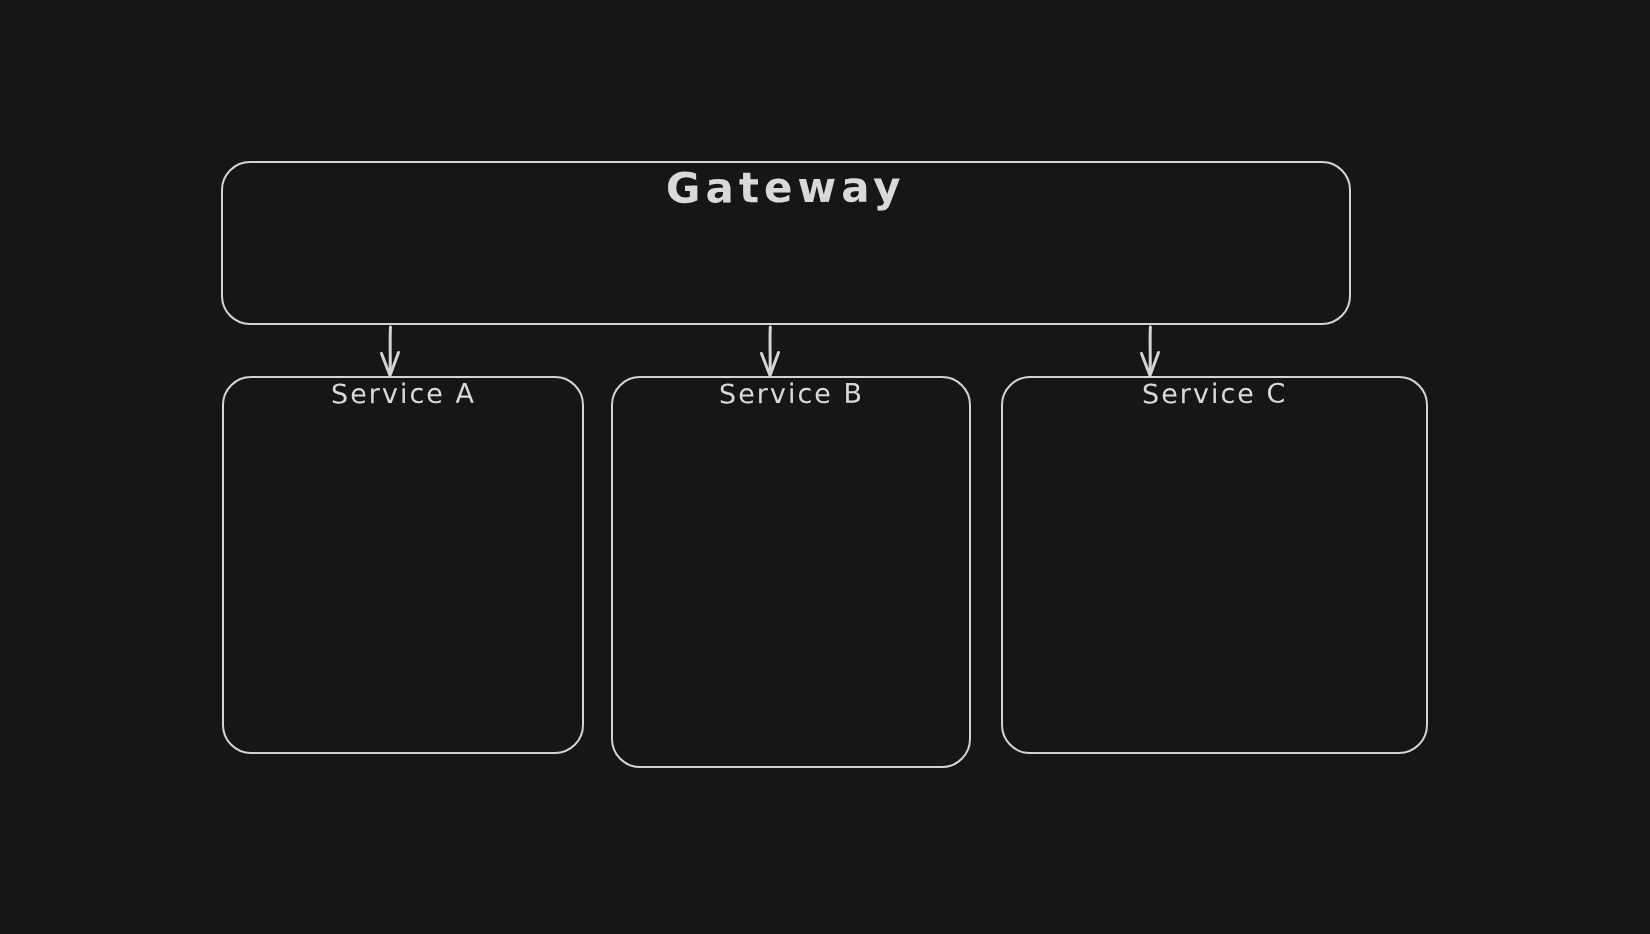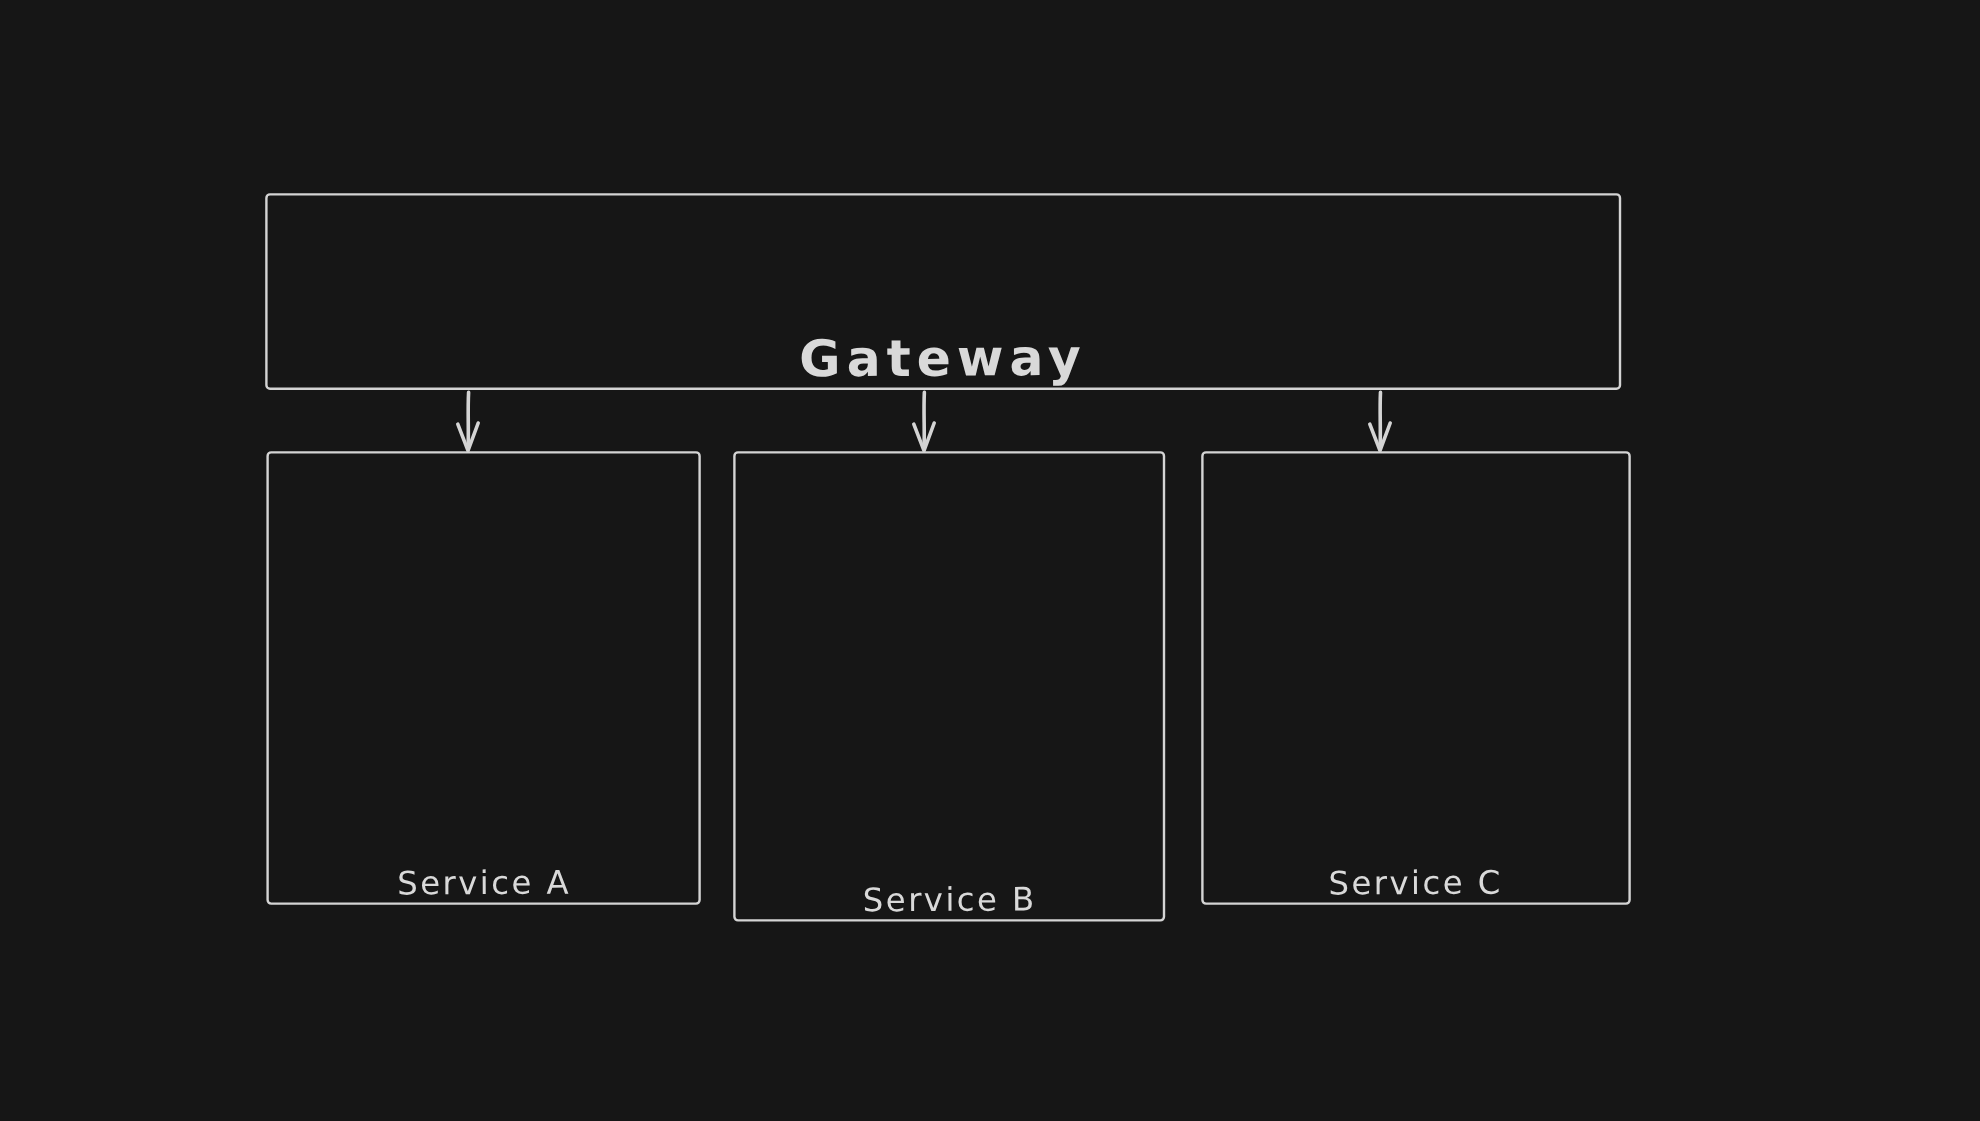--- a/index.html
+++ b/index.html
@@ -15,24 +15,24 @@
     font-family: "DejaVu Sans", sans-serif;
   }
   .canvas {
     position: absolute;
     inset: 0;
   }
   .node {
     position: absolute;
     box-sizing: border-box;
     border: 2.5px solid #d4d4d4;
-    border-radius: 4px;
+    border-radius: 29px;
     background: transparent;
     display: flex;
-    align-items: flex-end;
+    align-items: flex-start;
     justify-content: center;
   }
   .node-label {
     color: #d9d9d9;
     letter-spacing: 2px;
     white-space: nowrap;
     transform: rotate(-0.3deg);
   }
   #node-gateway {
     left: 221px; top: 161px; width: 1130px; height: 164px;
@@ -42,21 +42,21 @@
     font-weight: bold;
     letter-spacing: 5px;
   }
   #node-service-a {
     left: 222px; top: 376px; width: 362px; height: 378px;
   }
   #node-service-b {
     left: 611px; top: 376px; width: 360px; height: 392px;
   }
   #node-service-c {
-    left: 1001px; top: 376px; width: 358px; height: 378px;
+    left: 1001px; top: 376px; width: 427px; height: 378px;
   }
   .service-label {
     font-size: 27px;
   }
   .edges-layer {
     position: absolute;
     inset: 0;
     pointer-events: none;
   }
   .edges-layer path {

